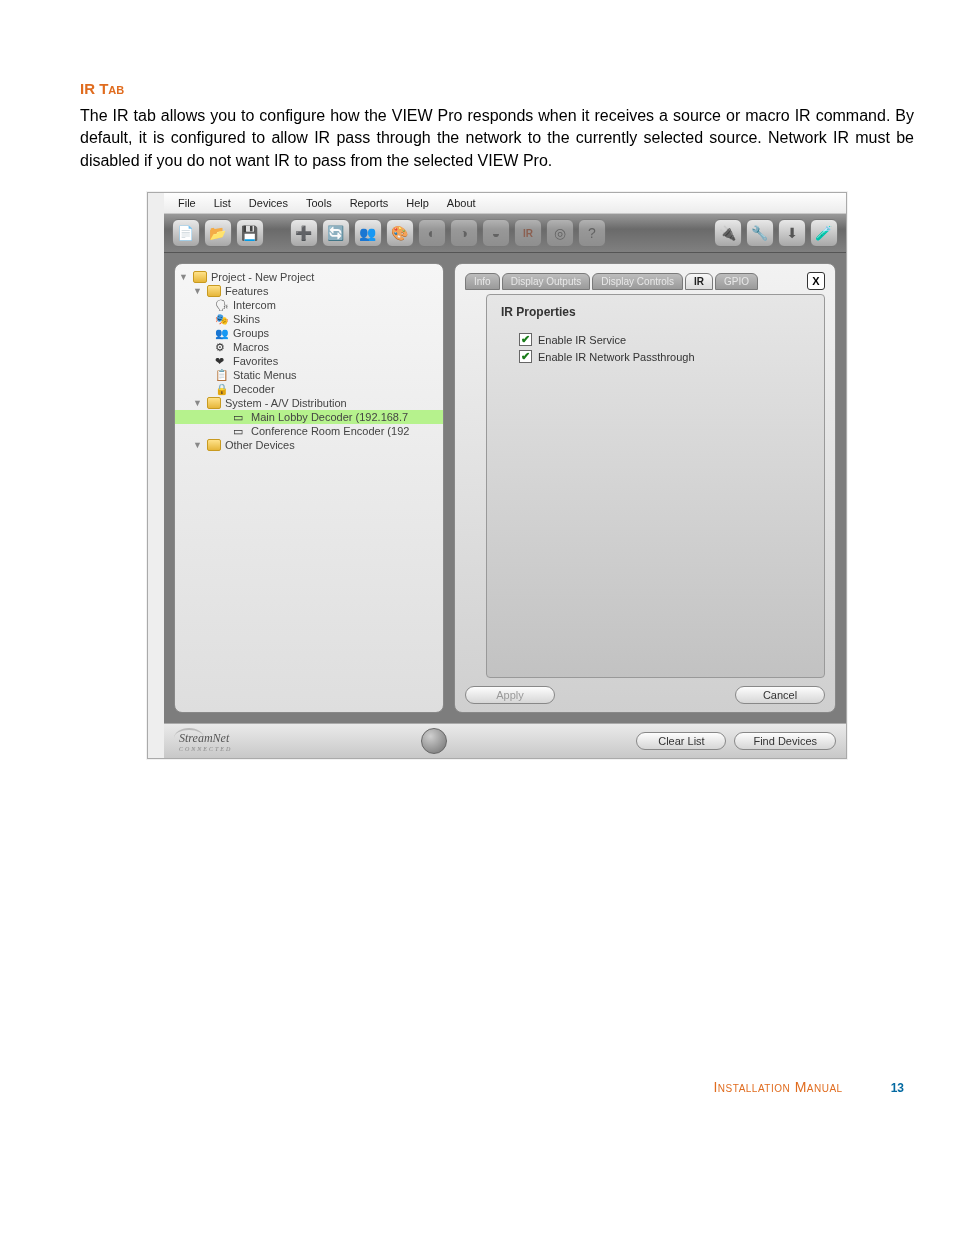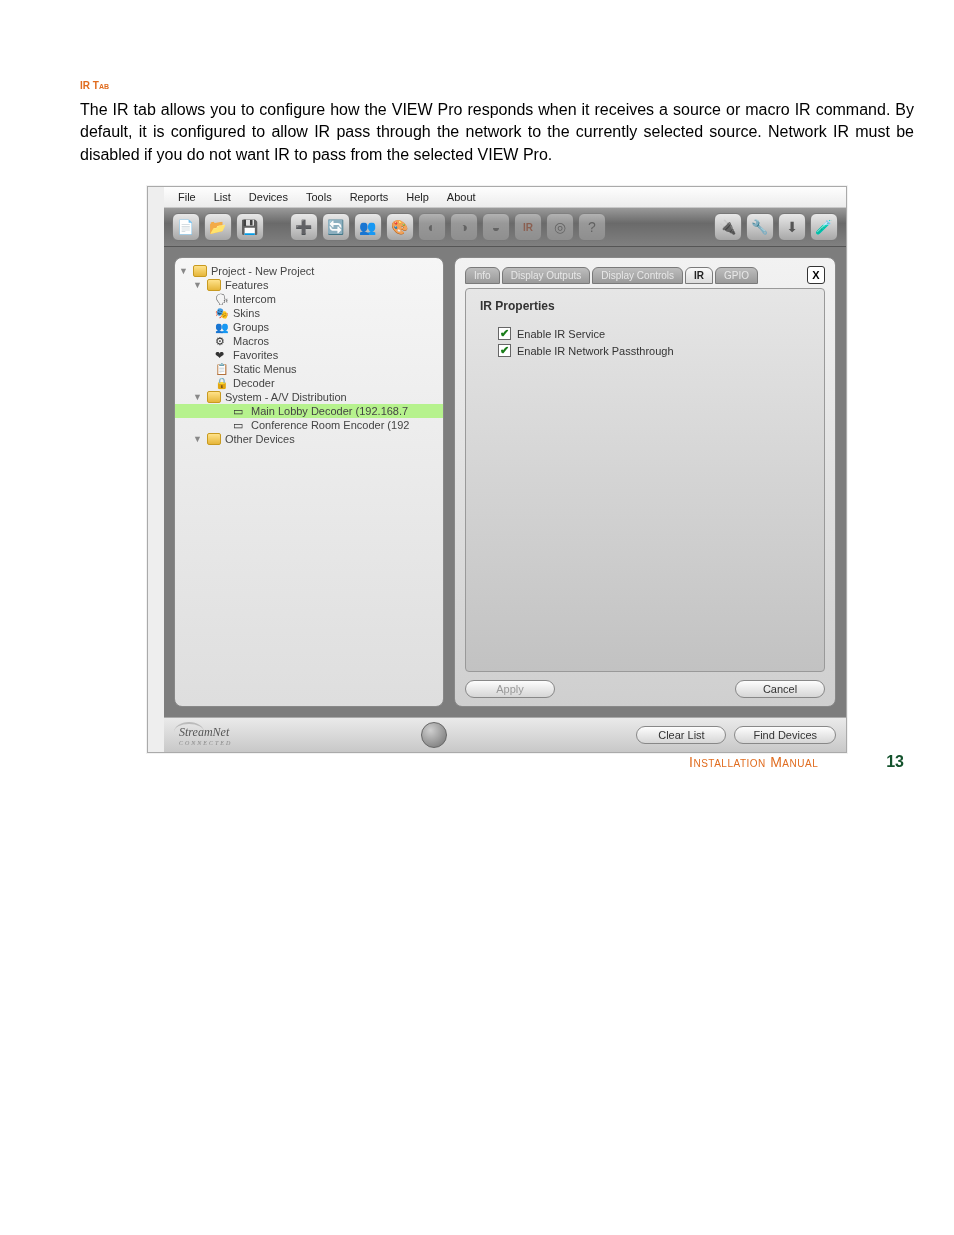--- a/index.html
+++ b/index.html
@@ -10,21 +10,21 @@
     margin: 0 auto;
     color: #000;
     font-size: 14px;
   }
   .page {
     padding: 80px 40px 40px 80px;
   }
   .sec-title {
     color: #e06c1f;
     font-weight: bold;
-    font-size: 10px;
+    font-size: 15px;
     font-variant: small-caps;
     margin-bottom: 8px;
   }
   .body-text {
     font-size: 16px;
     line-height: 1.4;
     text-align: justify;
     margin-bottom: 20px;
   }
 
@@ -141,20 +141,21 @@
     font-weight: bold;
     line-height: 16px;
     font-size: 11px;
   }
   .rp-body {
     flex: 1;
     border: 1px solid #999;
     background: linear-gradient(#e6e6e6,#c2c2c2);
     border-radius: 4px;
     padding: 10px 14px;
+    margin-left: 21px;
   }
   .rp-title {
     font-weight: bold;
     color: #333;
     margin-bottom: 14px;
     font-size: 12px;
   }
   .cb-row {
     display: flex;
     align-items: center;
@@ -215,36 +216,37 @@
   .sb-spacer { flex:1; }
   .sb-ball {
     width: 26px; height: 26px;
     border-radius: 50%;
     background: radial-gradient(circle at 35% 30%, #cfcfcf,#6f6f6f);
     border: 1px solid #666;
   }
 
   
   .footer {
+    margin-top: 320px;
     display: flex;
     justify-content: flex-end;
     align-items: baseline;
-    gap: 68px;
+    gap: 48px;
     padding-right: 10px;
   }
   .footer-title {
     color: #e06c1f;
     font-variant: small-caps;
     font-size: 14px;
     letter-spacing: 0.5px;
   }
   .footer-page {
-    color: #14532d;
-    font-weight: bold;
-    font-size: 16px;
+    color: #0369a1;
+    font-weight: bold;
+    font-size: 12px;
   }
 </style>
 </head>
 <body>
 
 <div class="page">
   <div class="sec-title">IR Tab</div>
   <p class="body-text">The IR tab allows you to configure how the VIEW Pro responds when it receives a source or macro IR command. By default, it is configured to allow IR pass through the network to the currently selected source. Network IR must be disabled if you do not want IR to pass from the selected VIEW Pro.</p>
 
   <div class="app-window">

